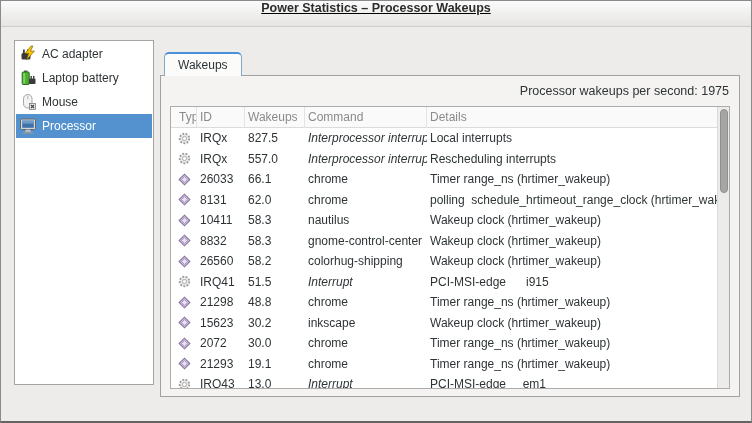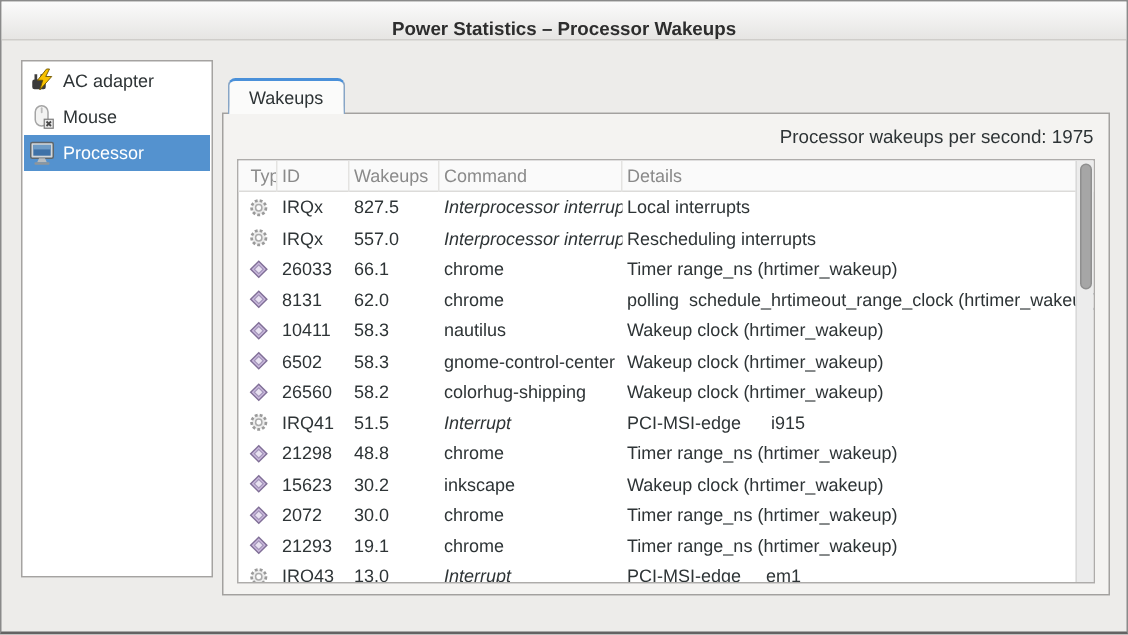--- a/index.html
+++ b/index.html
@@ -4,27 +4,27 @@
 <style>
   * { margin:0; padding:0; box-sizing:border-box; }
   html,body { background:#d6d3d0; font-family:"Liberation Sans", sans-serif; }
   .window {
     width:752px; height:423px; background:#edecea;
     border:1px solid #8a8a8a; border-bottom:2px solid #636363;
     position:relative; overflow:hidden;
   }
   .titlebar {
     height:26px; background:linear-gradient(#fbfbfb,#e6e5e3);
-    border-bottom:1px solid #cfcdca; display:flex; align-items:flex-end; justify-content:center;
+    border-bottom:1px solid #cfcdca; display:flex; align-items:flex-start; justify-content:center;text-decoration:underline;
   }
   .title { font-size:12.5px; font-weight:bold; color:#2d2d2d; }
   .content { display:flex; gap:6px; padding:13px 11px 0 13px; height:358px; }
 
   
-  .sidebar { width:128px; height:345px; background:#ffffff; border:1px solid #a5a3a1; padding:1px; }
+  .sidebar { width:140px; height:345px; background:#ffffff; border:1px solid #a5a3a1; padding:1px; }
   .side-item { display:flex; align-items:center; gap:5px; height:24px; padding:0 3px; color:#2e3436; font-size:12px; cursor:default; }
   .side-item.selected { background:#5492cf; color:#ffffff; }
   .side-icon { width:18px; height:18px; flex:0 0 18px; display:inline-flex; align-items:center; justify-content:center; }
 
   
   .notebook { flex:1; display:flex; flex-direction:column; height:345px;margin-top:12px; }
   .tab-row { height:23px; padding-left:4px; position:relative; z-index:2; }
   .tab {
     display:inline-block; height:24px; padding:4px 13px 0 13px; font-size:12px; color:#2e3436;
     background:#fbfbfa; border:1px solid #87a5c6; border-bottom:none; border-top:2px solid #4a90d9;
@@ -79,20 +79,33 @@
             <rect x="8" y="4.5" width="1.8" height="4" fill="#3f3f3f"></rect>
             <rect x="2.5" y="8" width="9" height="6.5" rx="1.5" fill="#3a3a3a"></rect>
             <polygon points="12,1 6,8.5 9.5,8.5 7.5,15 15.5,6 11.5,6 14,1" fill="#f8c200" stroke="#6e5500" stroke-width="0.6"></polygon>
           </svg>
         </span>
         <span>AC adapter</span>
       </div>
       <div class="side-item">
         <span class="side-icon">
           <svg width="18" height="18" viewBox="0 0 18 18">
+            <rect x="5" y="1.5" width="3.4" height="2" fill="#5c5c5c"></rect>
+            <rect x="3.2" y="3" width="7" height="12.5" rx="1" fill="#4caf2f" stroke="#246d1a" stroke-width="1"></rect>
+            <rect x="4.2" y="4" width="2" height="10.5" fill="#8ddd6e" opacity="0.8"></rect>
+            <rect x="10" y="9.5" width="6.5" height="5.5" rx="1" fill="#3a3a3a"></rect>
+            <rect x="11.5" y="7" width="1.4" height="2.8" fill="#3a3a3a"></rect>
+            <rect x="14" y="7" width="1.4" height="2.8" fill="#3a3a3a"></rect>
+          </svg>
+        </span>
+        <span>Laptop battery</span>
+      </div>
+      <div class="side-item">
+        <span class="side-icon">
+          <svg width="18" height="18" viewBox="0 0 18 18">
             <rect x="4.5" y="1.5" width="8.5" height="13.5" rx="4.2" fill="#f3f3f2" stroke="#a5a5a5" stroke-width="1"></rect>
             <rect x="8.2" y="2.5" width="1.2" height="4" rx="0.6" fill="#bdbdbd"></rect>
             <rect x="10.5" y="10.5" width="6" height="6" fill="#e9e9e9" stroke="#7e7e7e" stroke-width="0.8"></rect>
             <path d="M12 12 L15 15 M15 12 L12 15" stroke="#474747" stroke-width="1.2"></path>
           </svg>
         </span>
         <span>Mouse</span>
       </div>
       <div class="side-item selected">
         <span class="side-icon">
@@ -211,21 +224,21 @@
 
       <span class="ticon diamond">
         <svg width="13" height="13" viewBox="0 0 13 13">
           <g transform="rotate(45 6.5 6.5)">
             <rect x="2.7" y="2.7" width="7.6" height="7.6" fill="#cbb9de" stroke="#806f97" stroke-width="1"></rect>
             <rect x="4.4" y="4.4" width="4.2" height="4.2" fill="#e8e1f1" stroke="#a294b8" stroke-width="0.8"></rect>
           </g>
         </svg>
       </span>
     </span>
-    <span class="cell c-id">6502</span>
+    <span class="cell c-id">8832</span>
     <span class="cell c-wakeups">58.3</span>
     <span class="cell c-command">gnome-control-center</span>
     <span class="cell c-details">Wakeup clock (hrtimer_wakeup)</span>
   </div>
               <div class="trow grid-row">
     <span class="cell c-type">
 
       <span class="ticon diamond">
         <svg width="13" height="13" viewBox="0 0 13 13">
           <g transform="rotate(45 6.5 6.5)">

